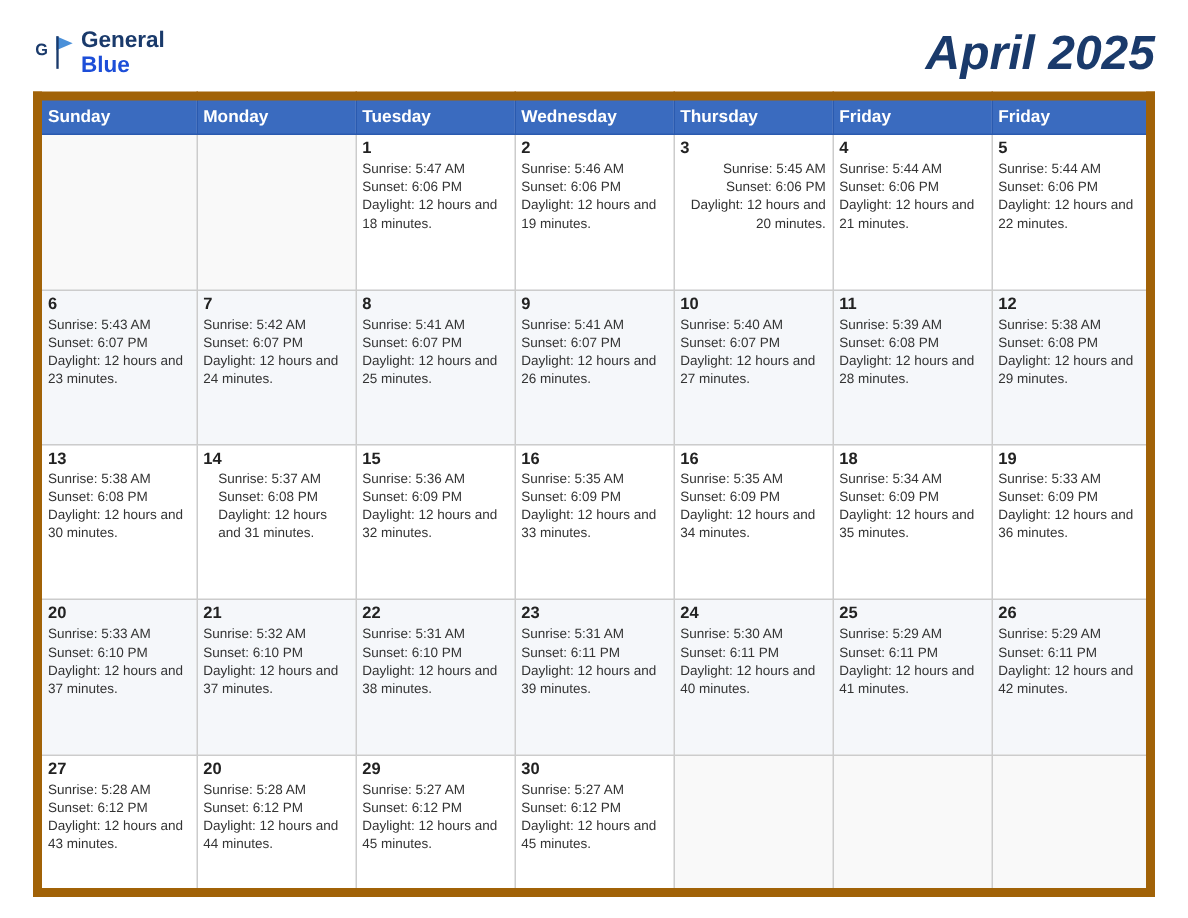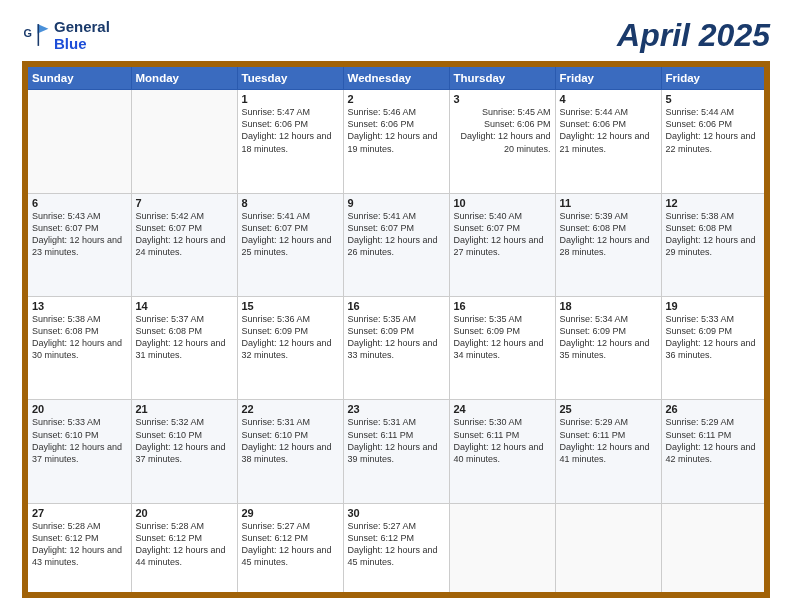--- a/index.html
+++ b/index.html
@@ -215,21 +215,21 @@
         </tr>
         <tr>
           <td>
             <span class="day-num">13</span>
             <div class="day-info" style="white-space: pre-line;">Sunrise: 5:38 AM
 Sunset: 6:08 PM
 Daylight: 12 hours and 30 minutes.</div>
           </td>
           <td>
             <span class="day-num">14</span>
-            <div class="day-info" style="white-space: pre-line;">Sunrise: 5:37 AM
+            <div class="day-info" style="white-space: pre-line; margin-left: 10px;">Sunrise: 5:37 AM
 Sunset: 6:08 PM
 Daylight: 12 hours and 31 minutes.</div>
           </td>
           <td>
             <span class="day-num">15</span>
             <div class="day-info" style="white-space: pre-line;">Sunrise: 5:36 AM
 Sunset: 6:09 PM
 Daylight: 12 hours and 32 minutes.</div>
           </td>
           <td>

